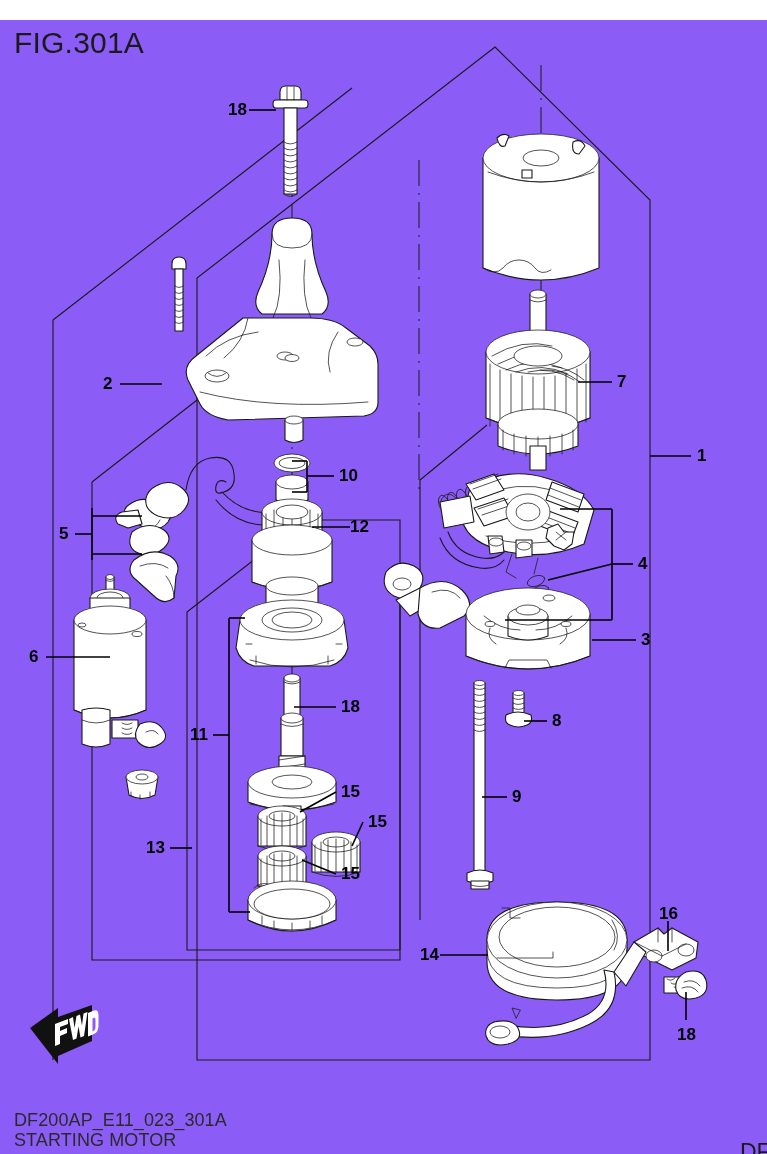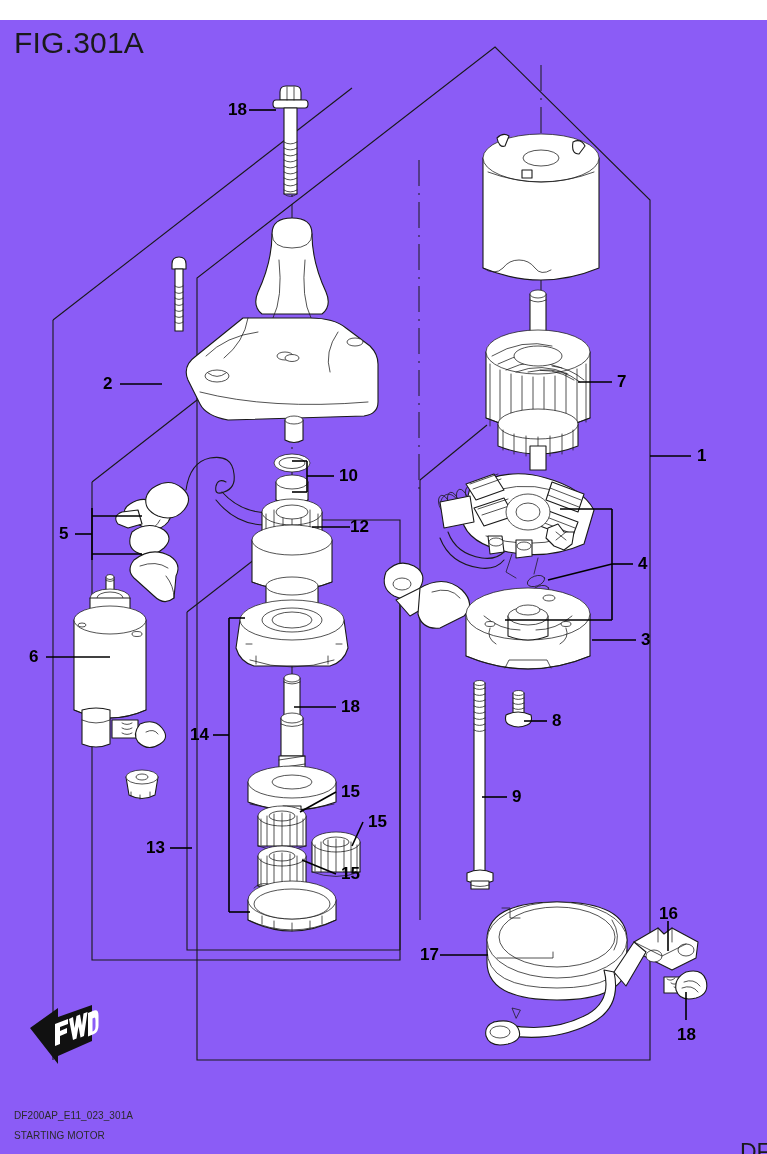--- a/index.html
+++ b/index.html
@@ -30,21 +30,21 @@
     white-space: nowrap;
   }
   #diagram-svg {
     position: absolute;
     left: 0;
     top: 0;
   }
   .footer-line {
     position: absolute;
     left: 14px;
-    font-size: 10px;
+    font-size: 18px;
     color: #2a2a2a;
     white-space: nowrap;
     letter-spacing: 0.1px;
   }
   #footer-code { top: 1090px; }
   #footer-name { top: 1110px; }
   #corner-code {
     position: absolute;
     left: 740px;
     top: 1119px;
@@ -692,25 +692,25 @@
   <div class="callout" style="left:638px; top:535px;">4</div>
   <div class="callout" style="left:59px;  top:505px;">5</div>
   <div class="callout" style="left:29px;  top:628px;">6</div>
   <div class="callout" style="left:617px; top:353px;">7</div>
   <div class="callout" style="left:552px; top:692px;">8</div>
   <div class="callout" style="left:512px; top:768px;">9</div>
   <div class="callout" style="left:146px; top:819px;">13</div>
   <div class="callout" style="left:339px; top:447px;">10</div>
   <div class="callout" style="left:350px; top:498px;">12</div>
   <div class="callout" style="left:341px; top:678px;">18</div>
-  <div class="callout" style="left:190px; top:706px;">14</div>
+  <div class="callout" style="left:190px; top:706px;">11</div>
   <div class="callout" style="left:341px; top:763px;">15</div>
   <div class="callout" style="left:368px; top:793px;">15</div>
   <div class="callout" style="left:341px; top:845px;">15</div>
   <div class="callout" style="left:659px; top:885px;">16</div>
-  <div class="callout" style="left:420px; top:926px;">17</div>
+  <div class="callout" style="left:420px; top:926px;">14</div>
   <div class="callout" style="left:677px; top:1006px;">18</div>
 
   <div class="footer-line" id="footer-code">DF200AP_E11_023_301A</div>
   <div class="footer-line" id="footer-name">STARTING MOTOR</div>
   <div id="corner-code">DF</div>
 
 </div>
 
 </body></html>

